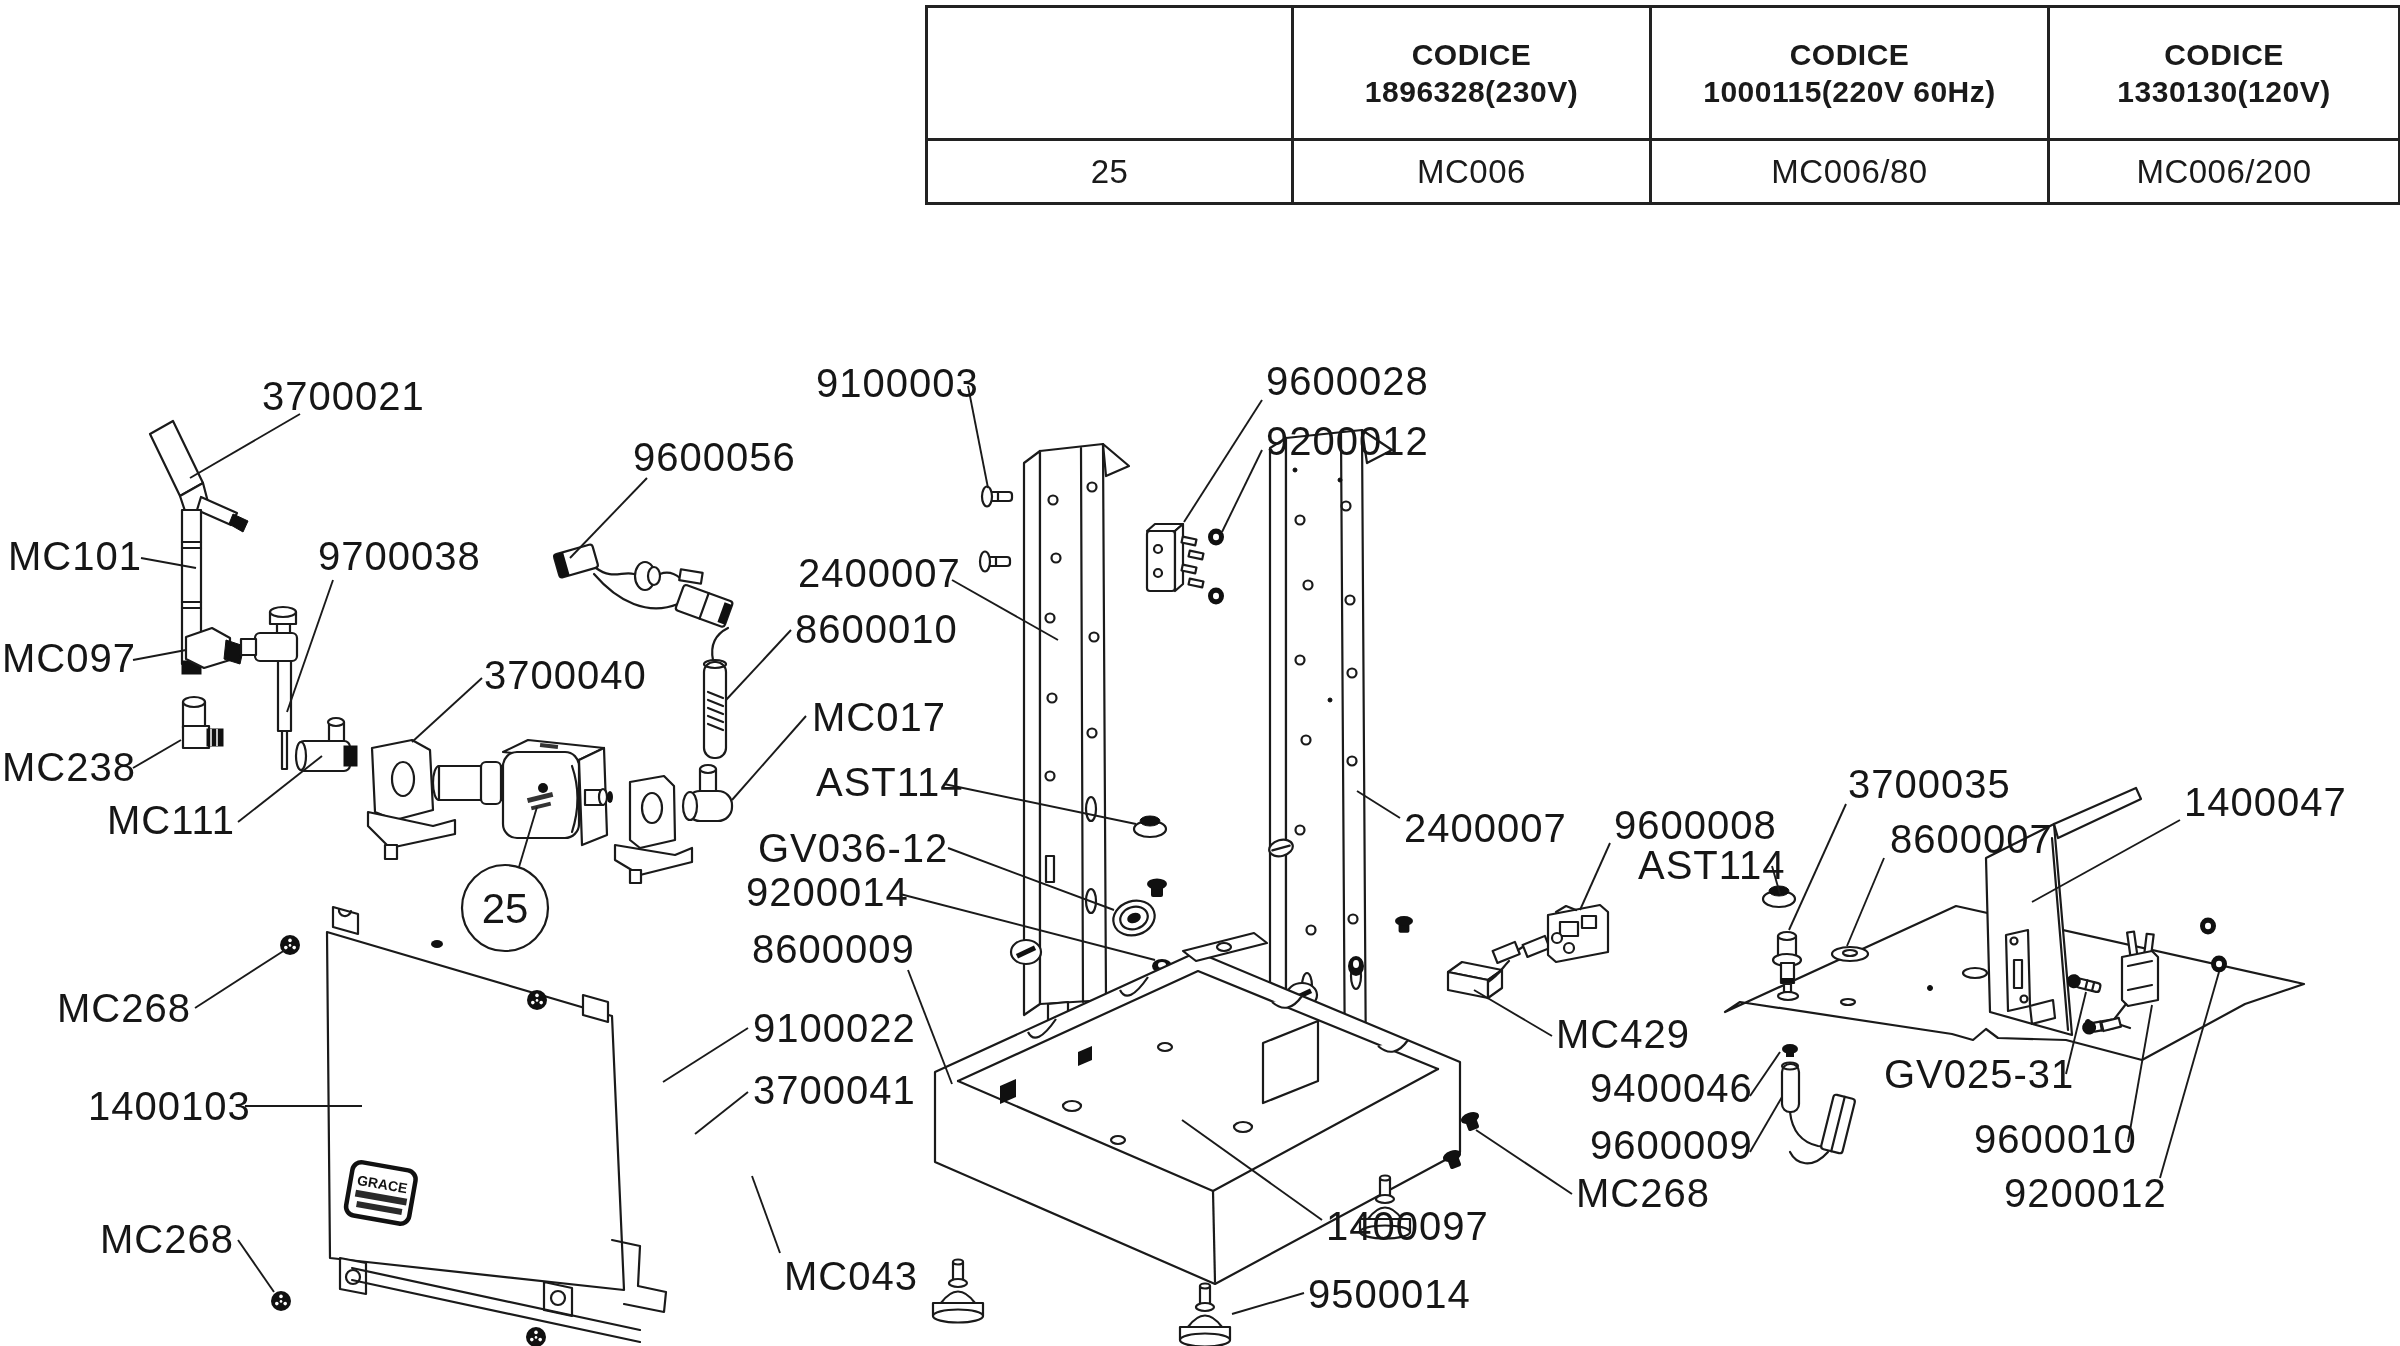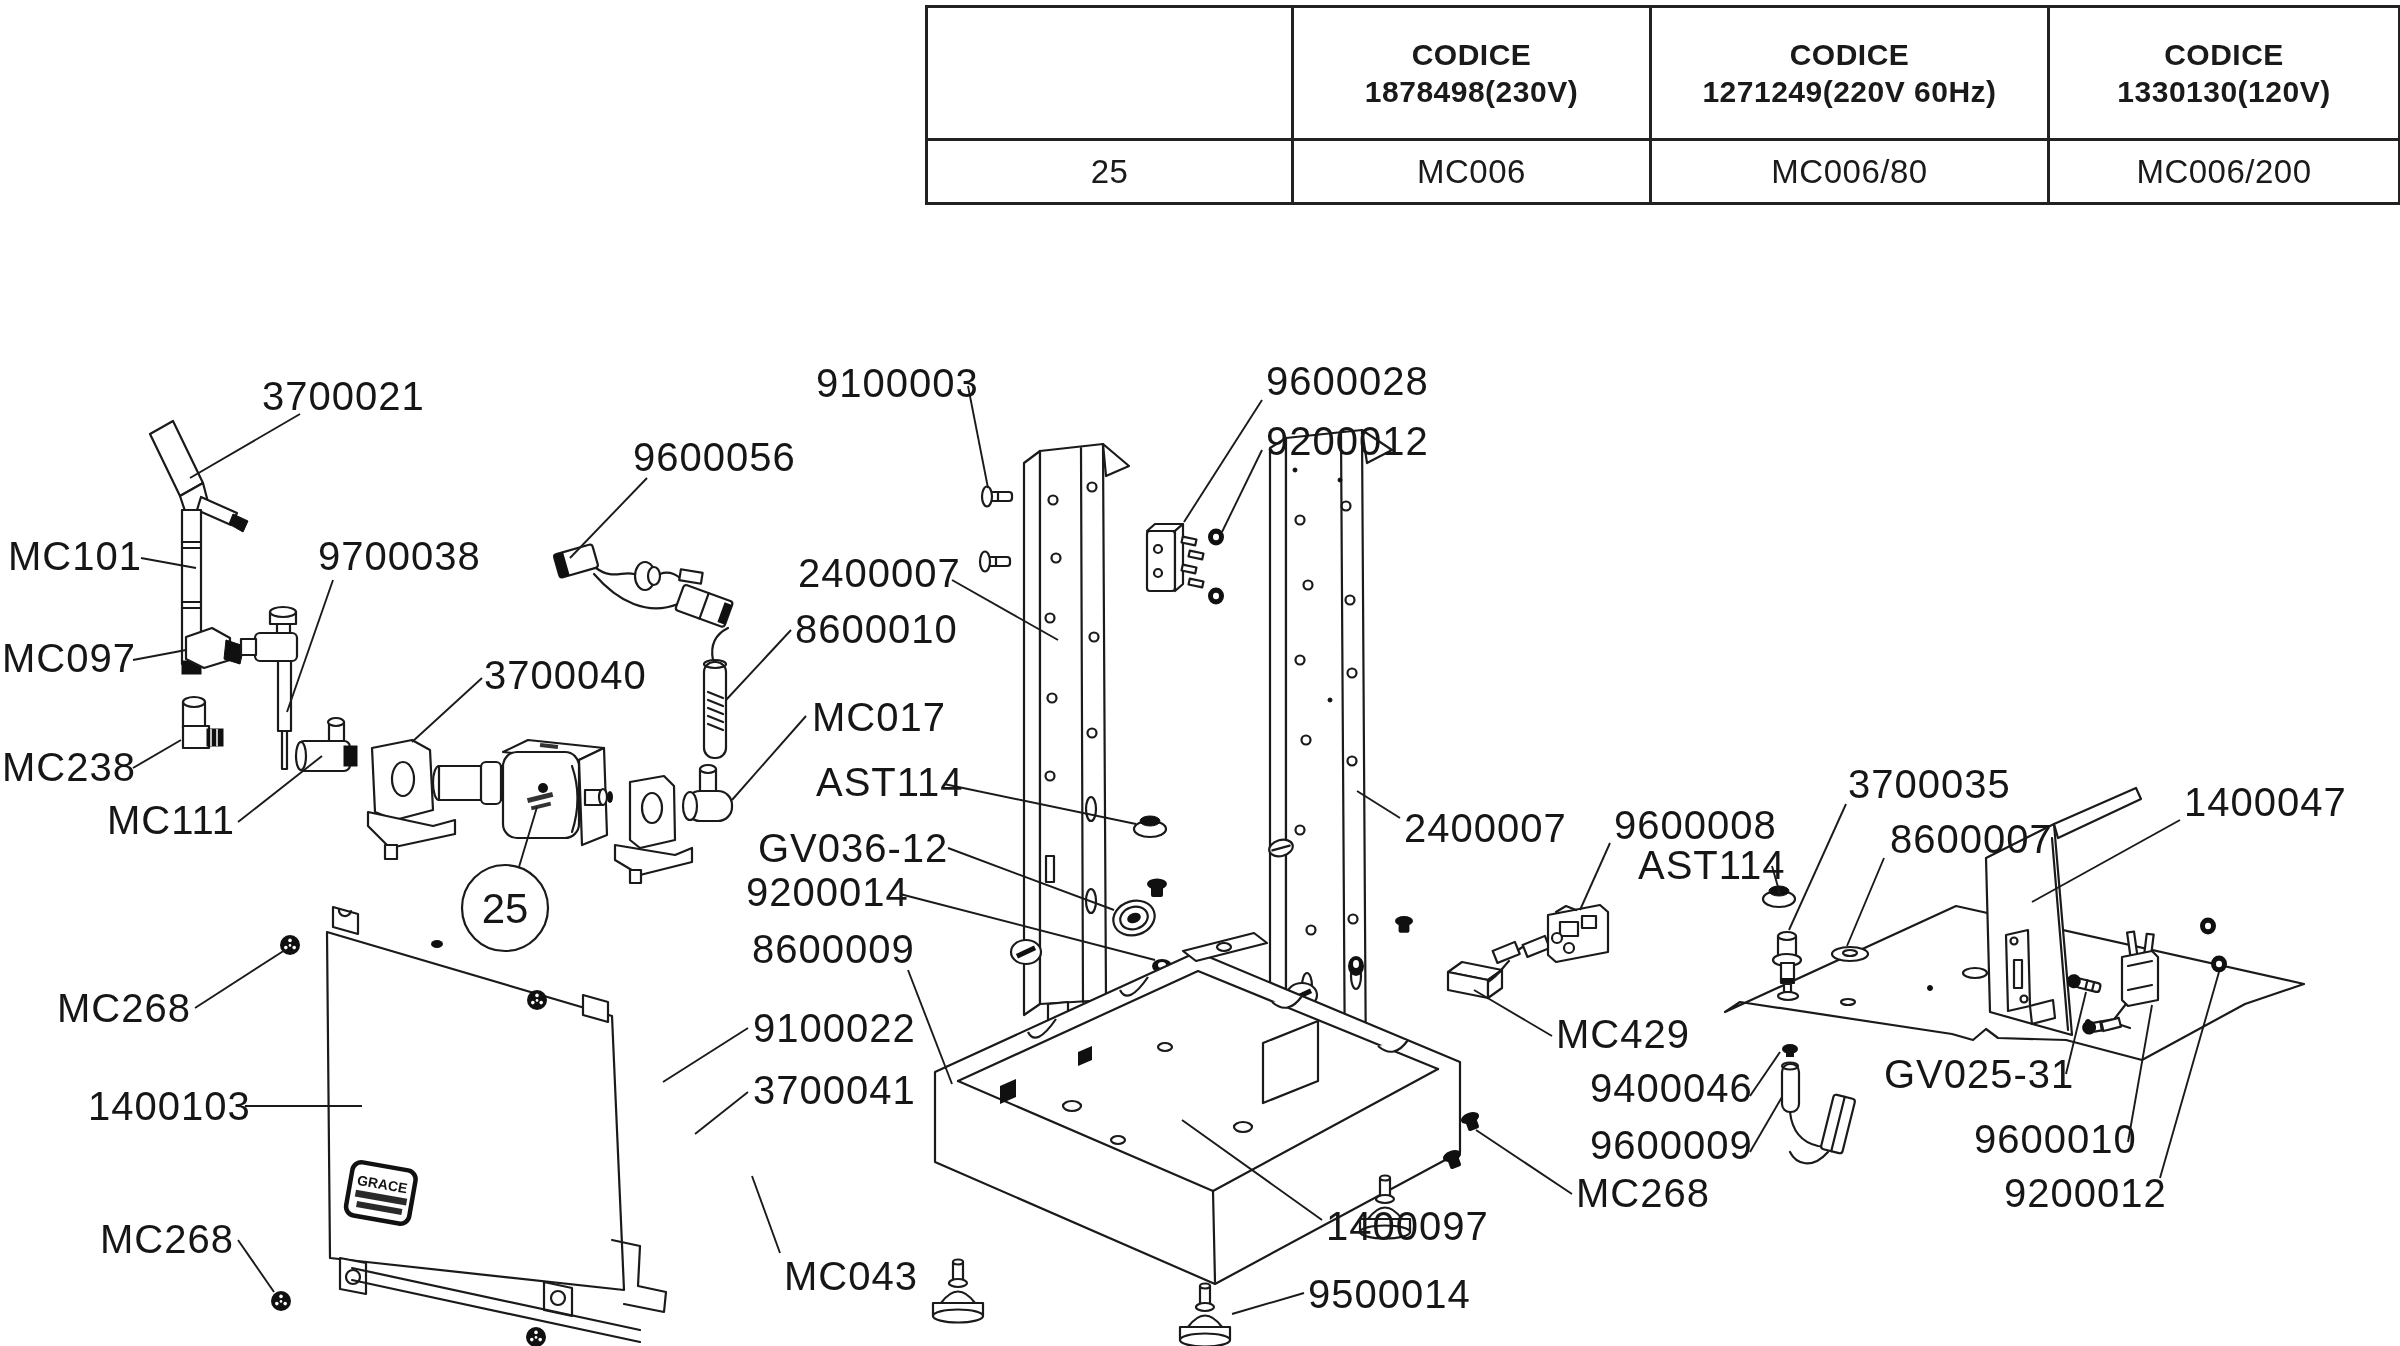--- a/index.html
+++ b/index.html
@@ -30,25 +30,25 @@
 
 <div class="stage">
 
   <div class="parts-table">
     <div class="pt-cell head-row first-col">
       <span></span>
         <span></span>
     </div>
     <div class="pt-cell head-row">
       <span>CODICE</span>
-        <span>1878498(230V)</span>
+        <span>1896328(230V)</span>
     </div>
     <div class="pt-cell head-row">
       <span>CODICE</span>
-        <span>1271249(220V 60Hz)</span>
+        <span>1000115(220V 60Hz)</span>
     </div>
     <div class="pt-cell head-row">
       <span>CODICE</span>
         <span>1330130(120V)</span>
     </div>
     <div class="pt-cell data-row first-col">25</div>
     <div class="pt-cell data-row">MC006</div>
     <div class="pt-cell data-row">MC006/80</div>
     <div class="pt-cell data-row">MC006/200</div>
   </div>

